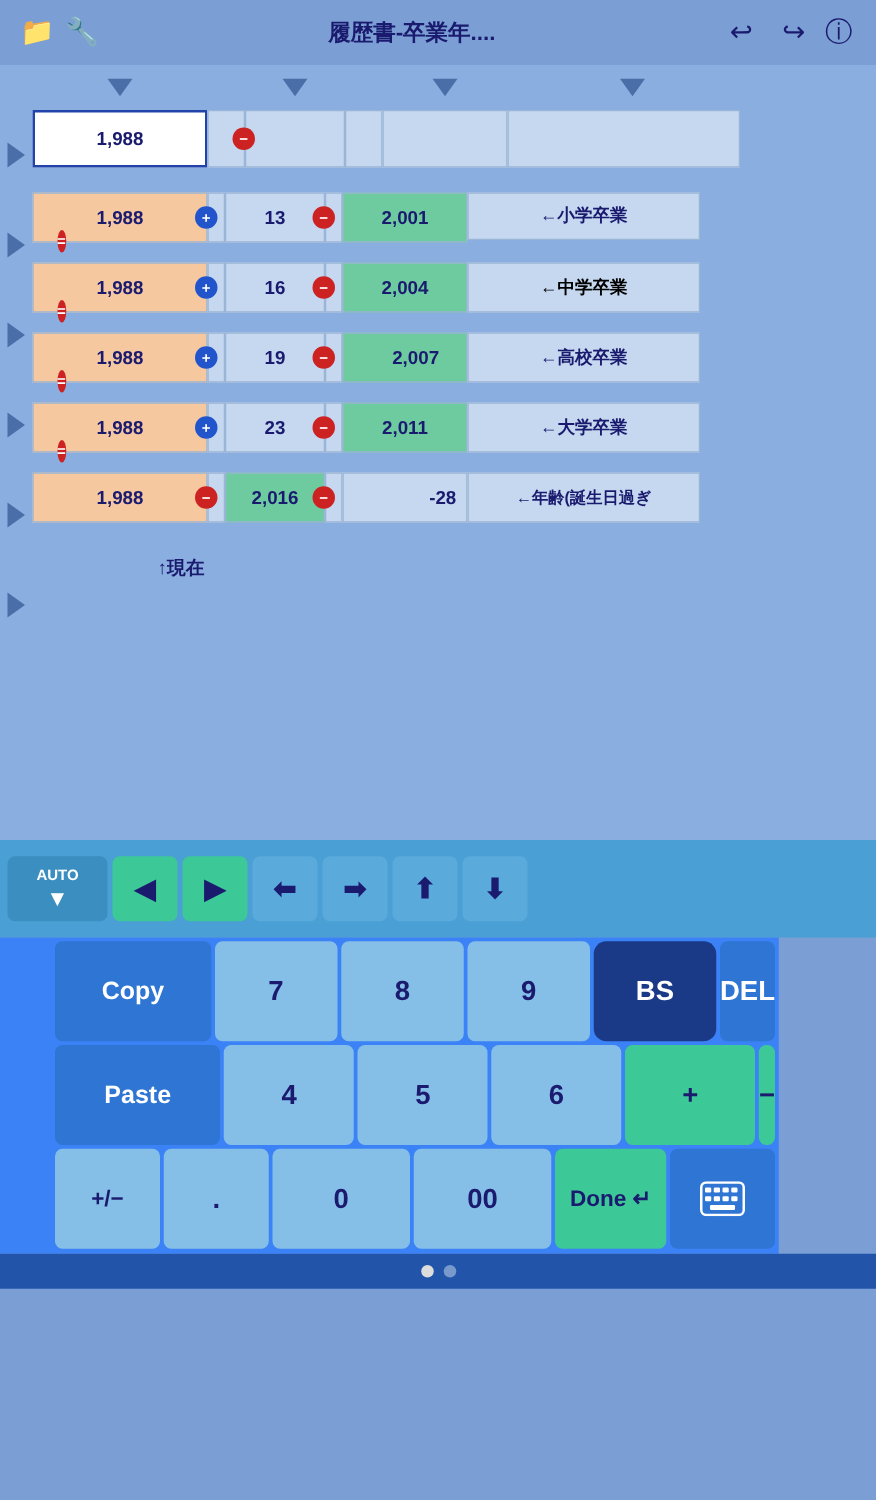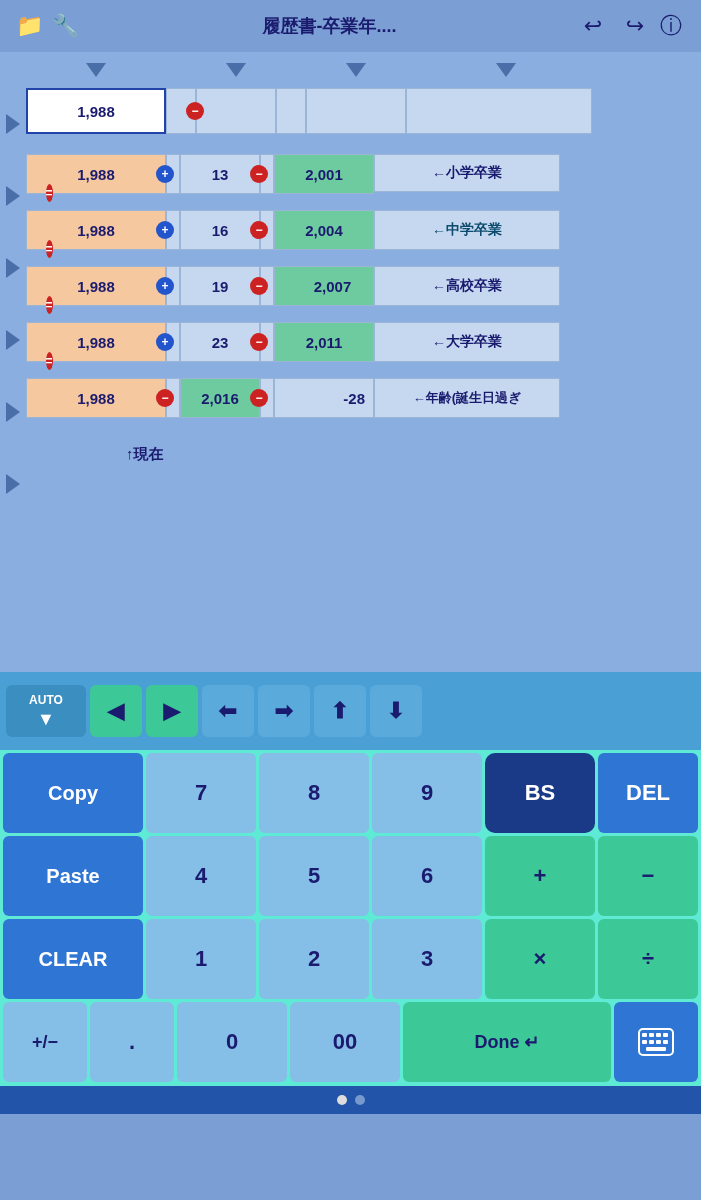--- a/index.html
+++ b/index.html
@@ -205,22 +205,23 @@
       color: #1a1a6e;
     }
     .nav-auto-label {
       font-size: 12px;
       color: white;
       font-weight: bold;
     }
 
     
     .keyboard {
-      background: #5eead4;
-      width: 701px;
+      background: #3b82f6;
+      width: 623px;
+      padding-left: 41px;
     }
     .kb-row {
       display: flex;
       gap: 3px;
       padding: 3px 3px 0 3px;
     }
     .kb-row:last-child {
       padding-bottom: 3px;
     }
     .kb-key {
@@ -386,21 +387,21 @@
           <div class="cell cell-empty" style="width:14px; height:40px;"></div>
           <div class="cell cell-empty c2" style="width:80px; height:40px; position:relative;">
             <span>16</span>
             <div class="badge-red">−</div>
           </div>
           <div class="cell cell-empty" style="width:14px; height:40px;"></div>
           <div class="cell cell-green c4" style="width:100px; height:40px;">
             <span>2,004</span>
           </div>
           <div class="cell cell-empty c5" style="width:186px; height:40px;">
-            <span style="color:#0c4a6e; font-size:14px;">←中学卒業</span>
+            <span style="color:#000000; font-size:14px;">←中学卒業</span>
           </div>
         </div>
         <div class="grid-sub" style="height:16px; align-items:center;">
           <div style="width:26px; display:flex; align-items:center; justify-content:center;">
             <div class="badge-red" style="position:static; margin-left:20px;">=</div>
           </div>
         </div>
       </div>
 
       <div class="grid-row">
@@ -523,28 +524,20 @@
 
   <div class="kb-row">
     <div class="kb-key kb-key-blue" style="width:140px; font-size:20px;">Paste</div>
     <div class="kb-key kb-key-lightblue" style="width:110px;">4</div>
     <div class="kb-key kb-key-lightblue" style="width:110px;">5</div>
     <div class="kb-key kb-key-lightblue" style="width:110px;">6</div>
     <div class="kb-key kb-key-green" style="width:110px;">+</div>
     <div class="kb-key kb-key-green" style="flex:1;">−</div>
   </div>
 
-  <div class="kb-row">
-    <div class="kb-key kb-key-blue" style="width:140px; font-size:20px;">CLEAR</div>
-    <div class="kb-key kb-key-lightblue" style="width:110px;">1</div>
-    <div class="kb-key kb-key-lightblue" style="width:110px;">2</div>
-    <div class="kb-key kb-key-lightblue" style="width:110px;">3</div>
-    <div class="kb-key kb-key-green" style="width:110px;">×</div>
-    <div class="kb-key kb-key-green" style="flex:1;">÷</div>
-  </div>
 
   <div class="kb-row" style="padding-bottom:4px;">
     <div class="kb-key kb-key-lightblue" style="width:84px; font-size:18px;">+/−</div>
     <div class="kb-key kb-key-lightblue" style="width:84px;">.</div>
     <div class="kb-key kb-key-lightblue" style="width:110px;">0</div>
     <div class="kb-key kb-key-lightblue" style="width:110px;">00</div>
     <div class="kb-key kb-key-green" style="flex:1; font-size:18px;">Done ↵</div>
     <div class="kb-key kb-key-blue" style="width:84px;">
       <svg width="36" height="28" viewBox="0 0 36 28">
         <rect x="1" y="1" width="34" height="26" rx="4" fill="none" stroke="white" stroke-width="2"></rect>

